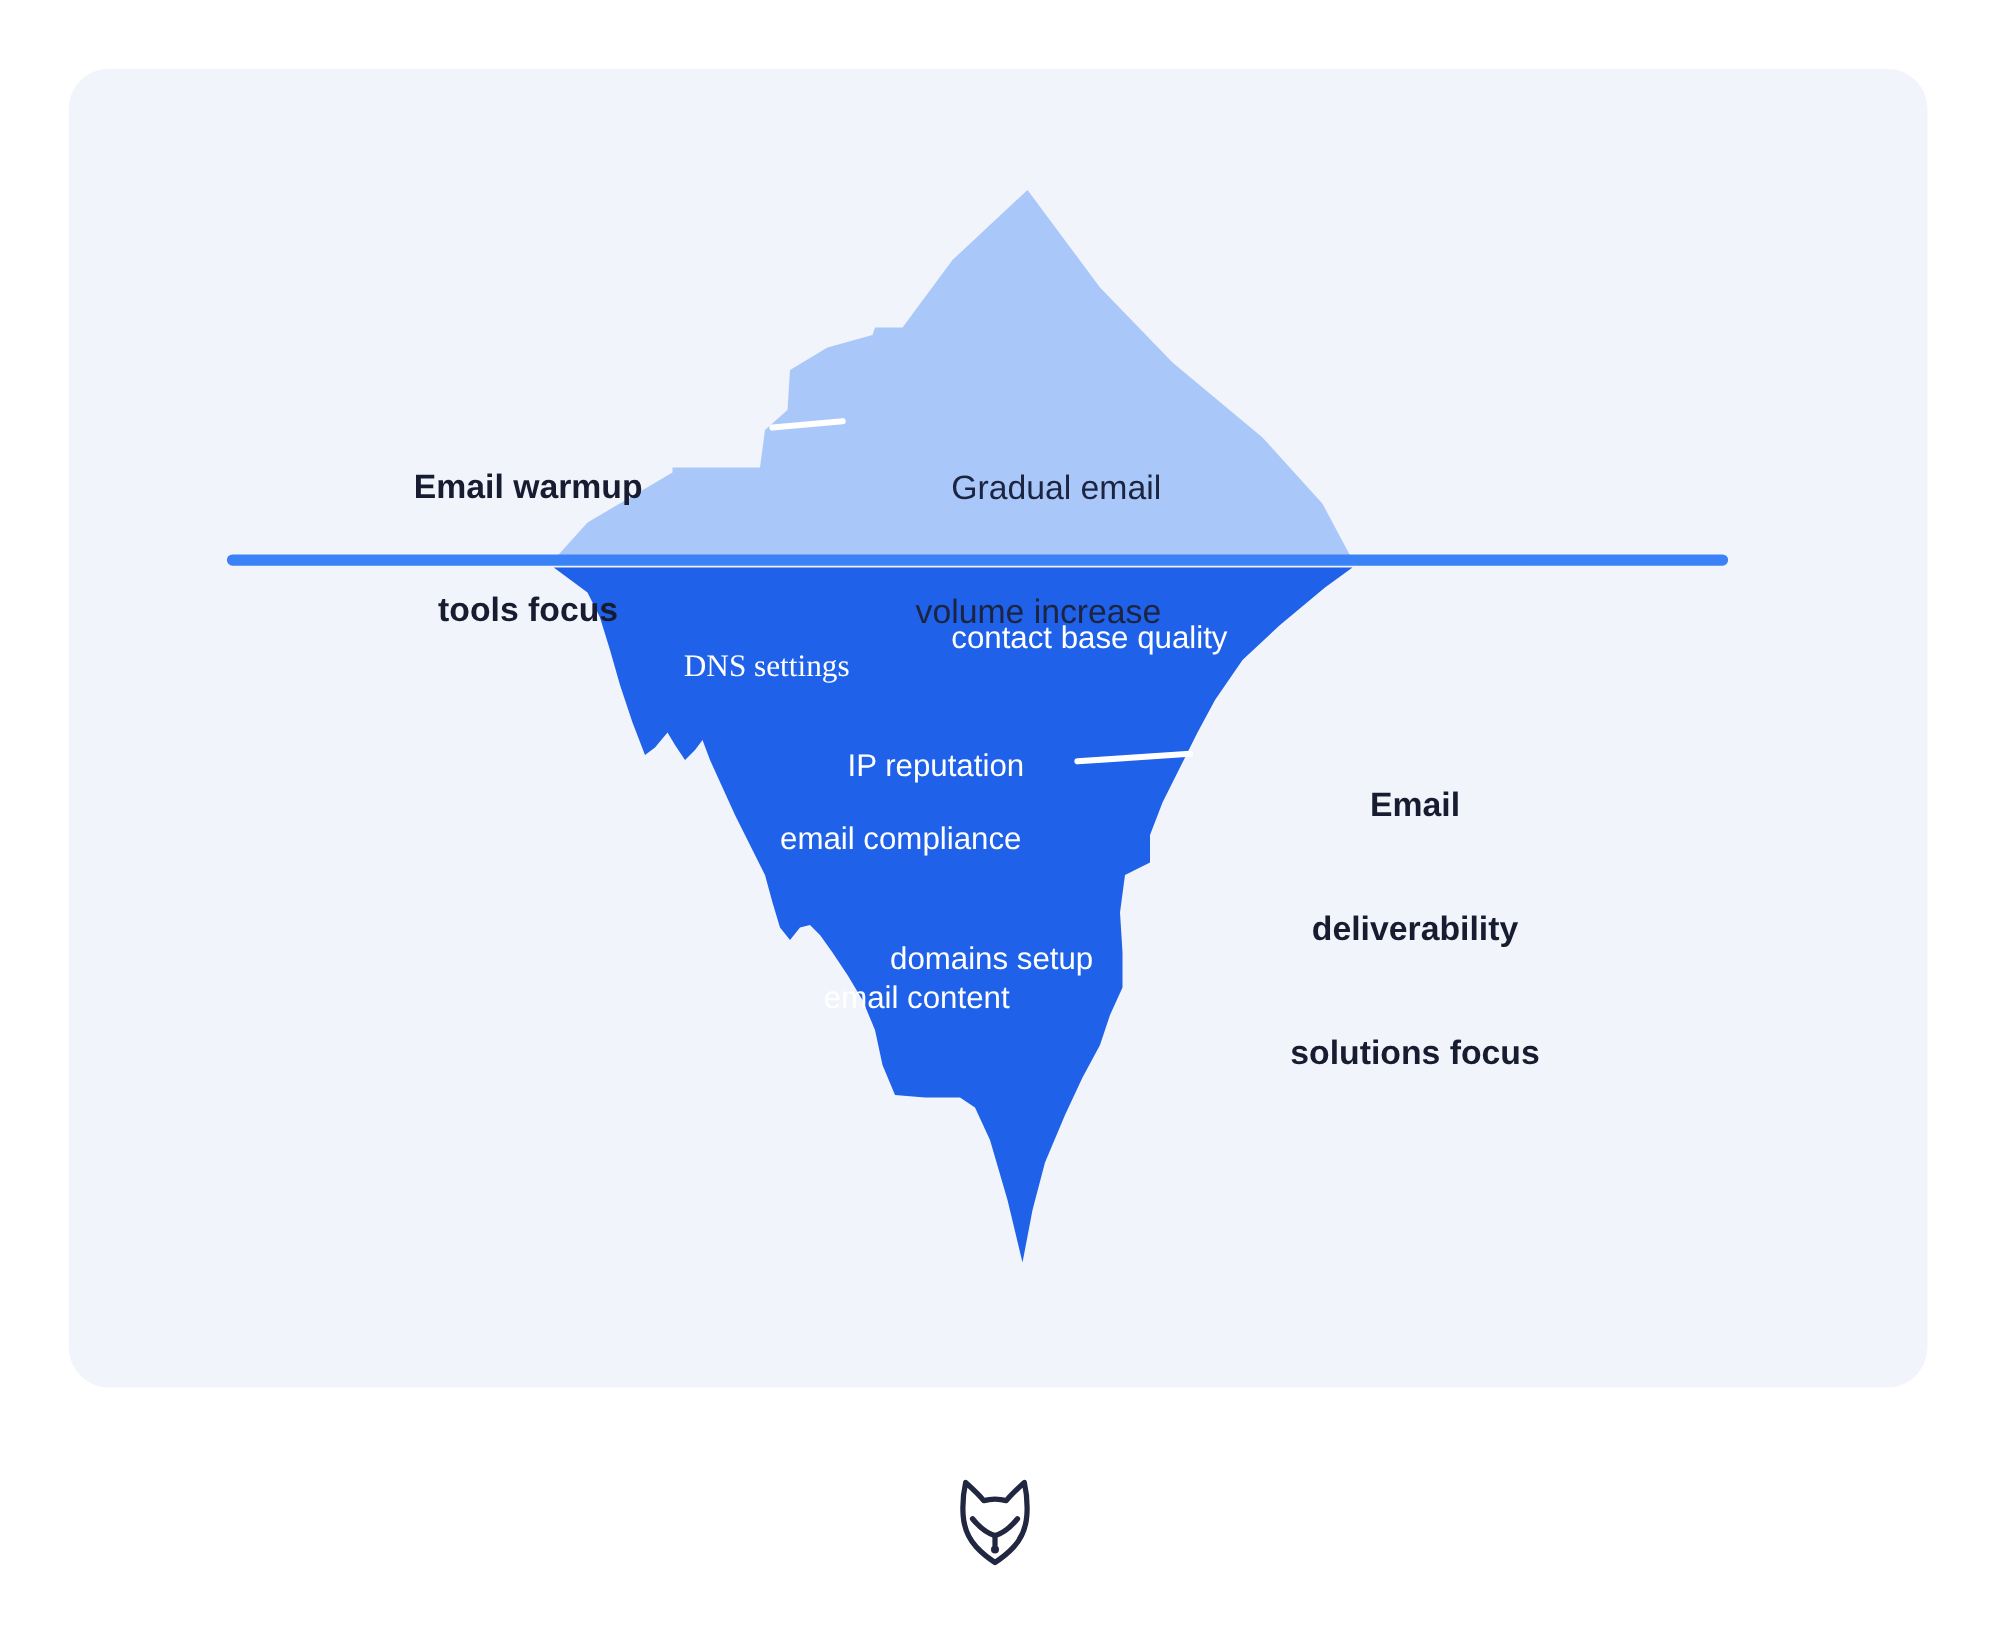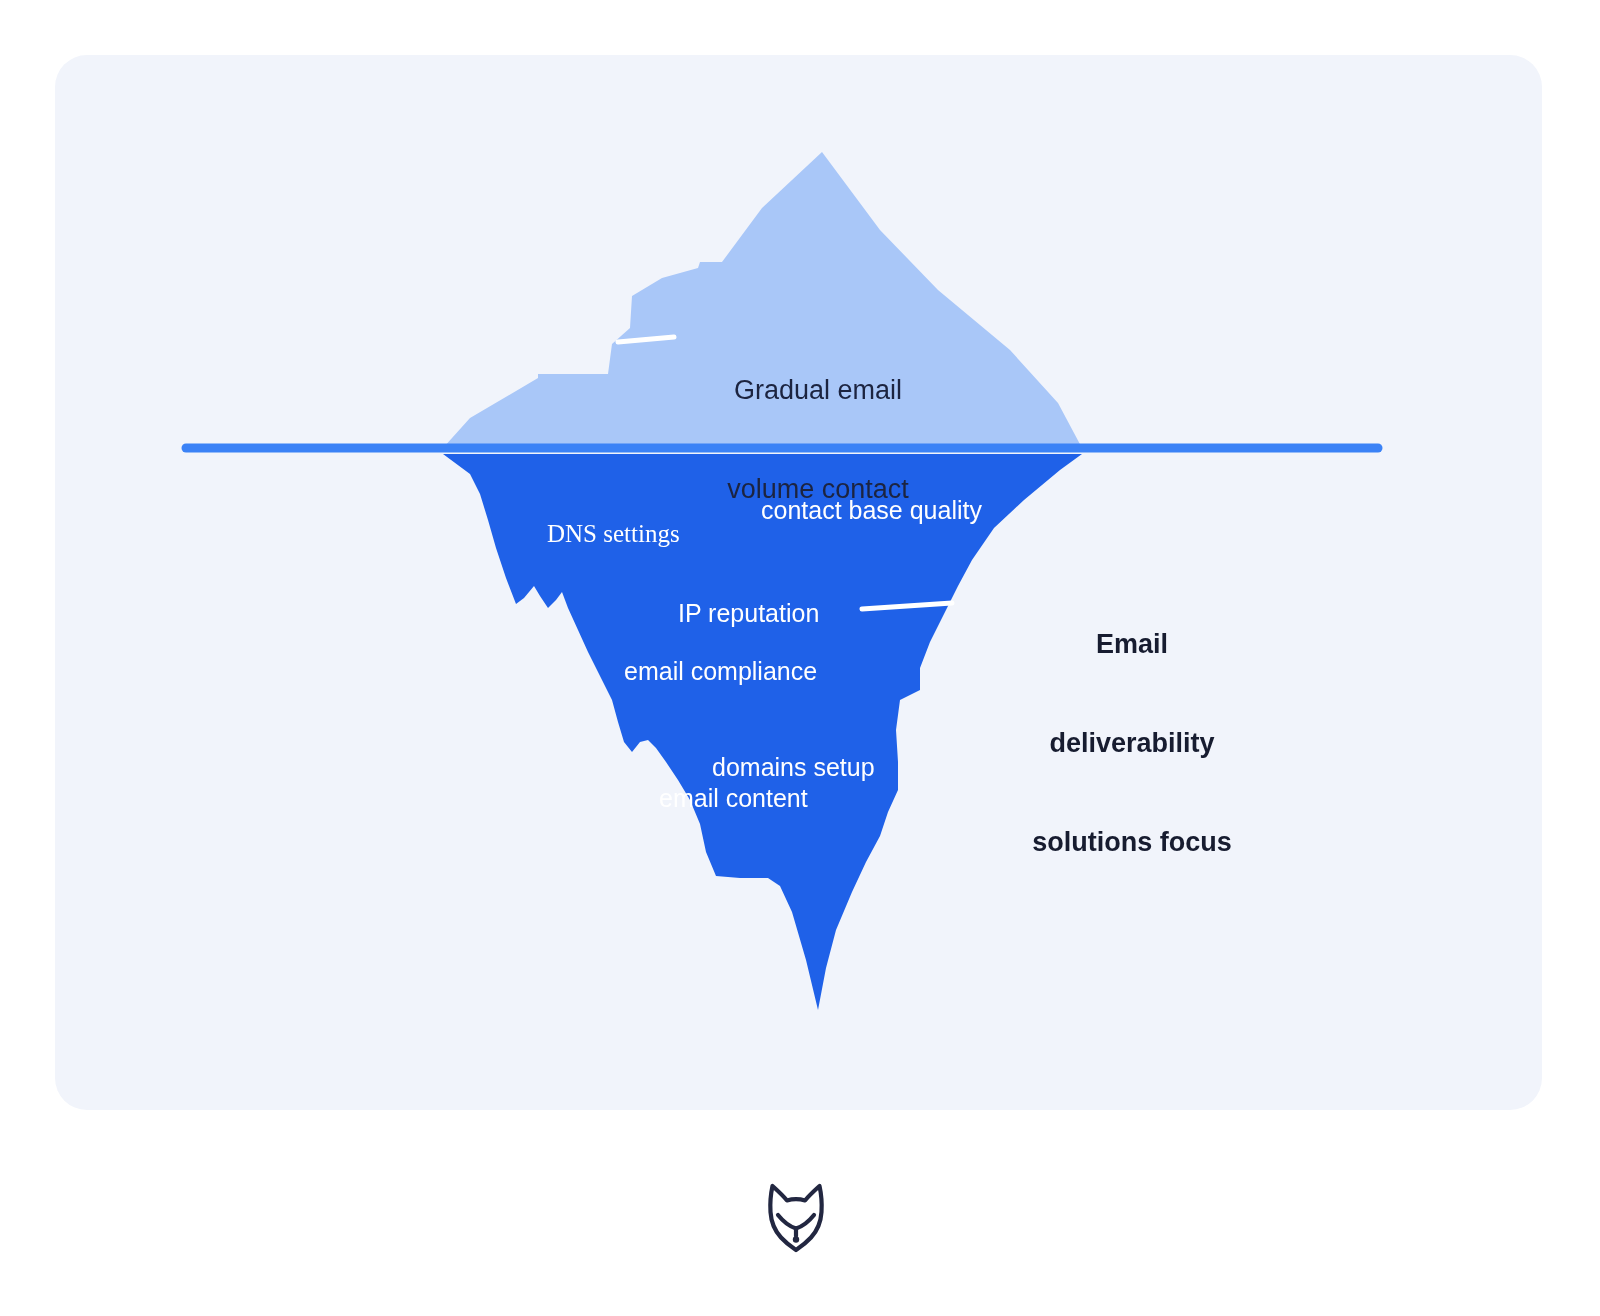--- a/index.html
+++ b/index.html
@@ -54,21 +54,21 @@
     color: #171c30;
     font-weight: 700;
     font-size: 27px;
     text-align: center;
   }
 
   .label-navy {
     color: #1c2440;
     font-weight: 400;
     font-size: 27px;
-    text-align: center;
+    text-align: right;
   }
 
   .label-white {
     color: #ffffff;
     font-weight: 400;
     font-size: 25px;
     text-align: left;
   }
 
   
@@ -179,24 +179,28 @@
              L480,494
              L470,474
              Z"></path>
 
     <line x1="186" y1="448" x2="1378" y2="448" stroke="#3b82f6" stroke-width="9" stroke-linecap="round"></line>
 
     <line x1="618" y1="342" x2="674" y2="337" stroke="#ffffff" stroke-width="5" stroke-linecap="round"></line>
     <line x1="862" y1="609" x2="952" y2="603" stroke="#ffffff" stroke-width="5" stroke-linecap="round"></line>
   </svg>
 
+  <div class="label label-dark" id="lbl-warmup">
+    <div>Email warmup</div>
+    <div>tools focus</div>
+  </div>
 
   <div class="label label-navy" id="lbl-gradual">
     <div>Gradual email</div>
-    <div>volume contact</div>
+    <div>volume increase</div>
   </div>
 
   <div class="label label-dark" id="lbl-deliver">
     <div>Email</div>
     <div>deliverability</div>
     <div>solutions focus</div>
   </div>
 
   <div class="label label-white" id="lbl-contact">contact base quality</div>
   <div class="label label-white" id="lbl-dns">DNS settings</div>

